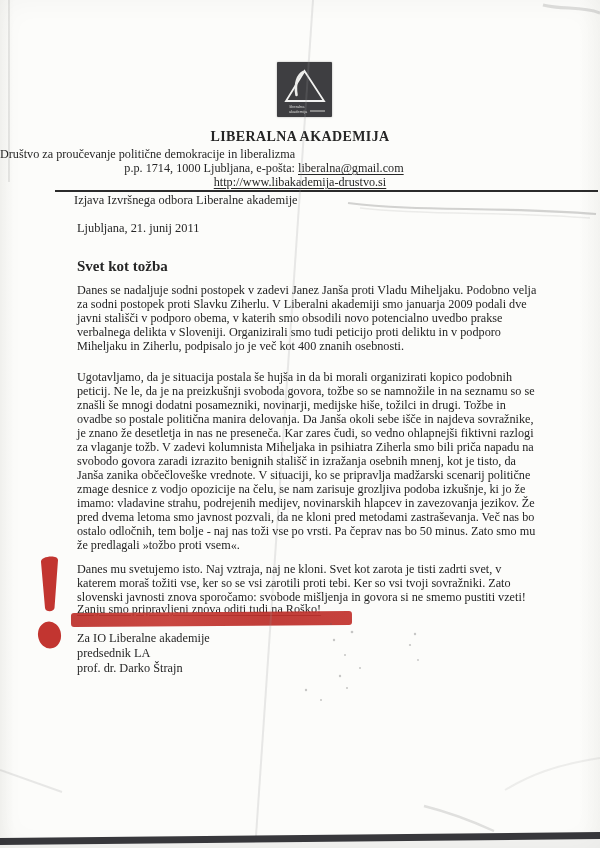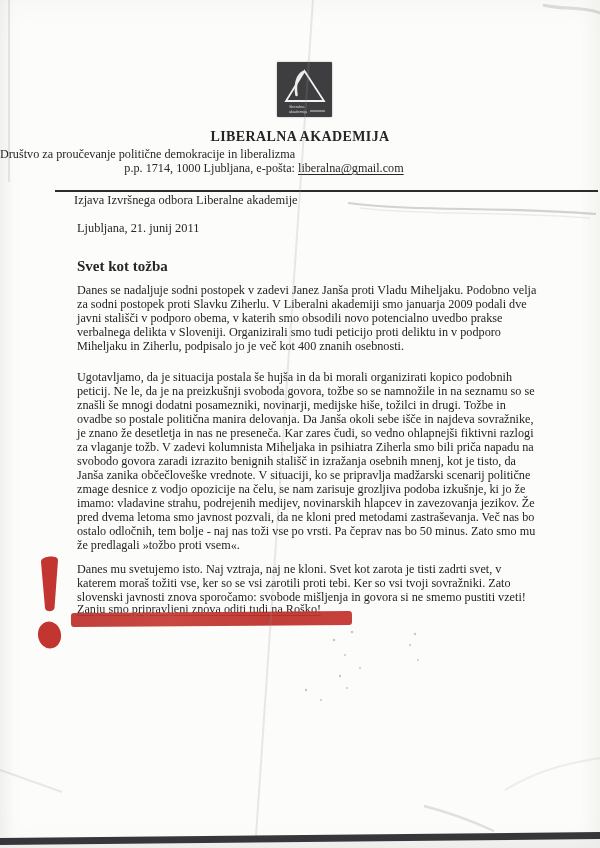--- a/index.html
+++ b/index.html
@@ -68,20 +68,21 @@
       <path d="M26.5 10 C20.5 13 17.5 22 19.5 33" fill="none" stroke="#ececea" stroke-width="2.6" stroke-linecap="round"></path>
       <text x="20" y="45.5" font-size="4" fill="#d8d8d6" text-anchor="middle" font-family="Liberation Sans, sans-serif">liberalna</text>
       <text x="21" y="50.5" font-size="4" fill="#d8d8d6" text-anchor="middle" font-family="Liberation Sans, sans-serif">akademija</text>
       <line x1="33" y1="49" x2="48" y2="49" stroke="#cfcfcd" stroke-width="1"></line>
     </svg>
   </div>
 
   <div class="org-name">LIBERALNA AKADEMIJA</div>
   <div class="org-subtitle">Društvo za proučevanje politične demokracije in liberalizma</div>
   <div class="org-address"><span>p.p. 1714, 1000 Ljubljana, e-pošta: </span><span class="u">liberalna@gmail.com</span></div>
+  <div class="org-website"><span class="u">http://www.libakademija-drustvo.si</span></div>
 
   <div class="rule"></div>
 
   <div class="doc-title">Izjava Izvršnega odbora Liberalne akademije</div>
   <div class="dateline">Ljubljana, 21. junij 2011</div>
   <div class="subject">Svet kot tožba</div>
 
   <div class="para p1">Danes se nadaljuje sodni postopek v zadevi Janez Janša proti Vladu Miheljaku. Podobno velja
 za sodni postopek proti Slavku Ziherlu. V Liberalni akademiji smo januarja 2009 podali dve
 javni stališči v podporo obema, v katerih smo obsodili novo potencialno uvedbo prakse
@@ -107,20 +108,25 @@
   <div class="hl-line">
     <span class="hl-text">Zanju smo pripravljeni znova oditi tudi na Roško!</span>
   </div>
   <div class="red-bar"></div>
 
   <svg class="excl" width="32" height="102" viewBox="0 0 32 102">
     <path d="M7 9 C6 3 24 1 24 7 L20.5 55 C20.3 59 11.5 59.5 11 55 Z" fill="#c23530"></path>
     <ellipse cx="15.5" cy="82" rx="11.5" ry="13.5" fill="#c23530" transform="rotate(-9 15.5 82)"></ellipse>
   </svg>
 
+  <div class="signature">
+    <div>Za IO Liberalne akademije</div>
+    <div>predsednik LA</div>
+    <div>prof. dr. Darko Štrajn</div>
+  </div>
 
   <svg class="artifacts" width="600" height="848" viewBox="0 0 600 848">
 
     <line x1="313" y1="0" x2="256" y2="836" stroke="rgba(150,150,150,0.20)" stroke-width="2"></line>
 
     <line x1="9" y1="0" x2="9" y2="182" stroke="rgba(130,130,130,0.25)" stroke-width="1.4"></line>
 
     <path d="M543 5 C562 10 582 6 600 13" fill="none" stroke="rgba(150,150,150,0.30)" stroke-width="3"></path>
 
     <path d="M348 203 C420 212 490 206 596 214" fill="none" stroke="rgba(120,120,120,0.32)" stroke-width="2.2"></path>

